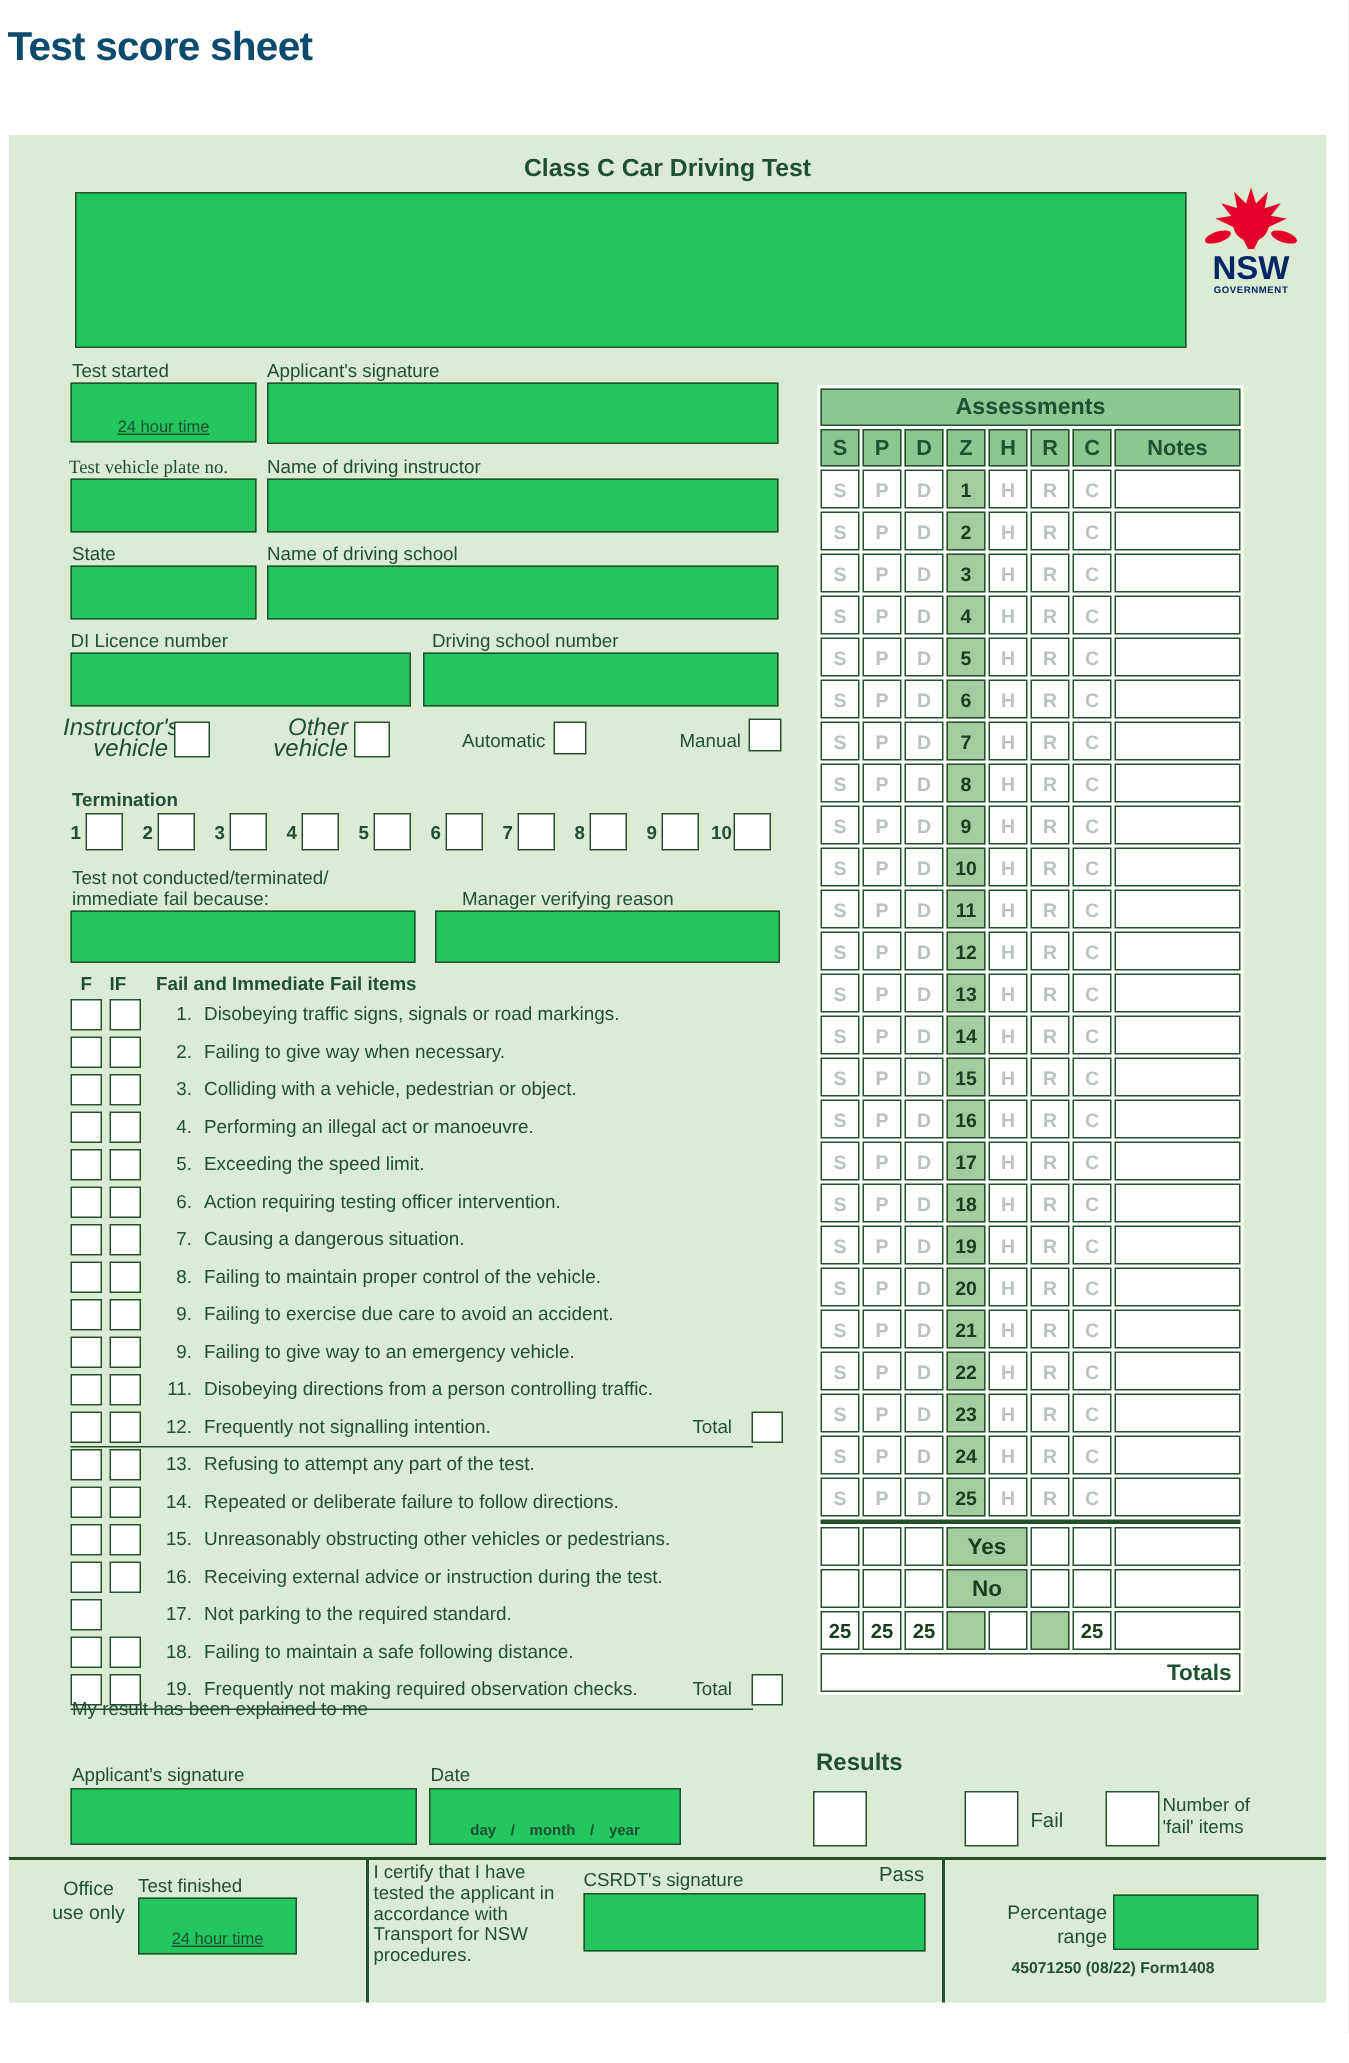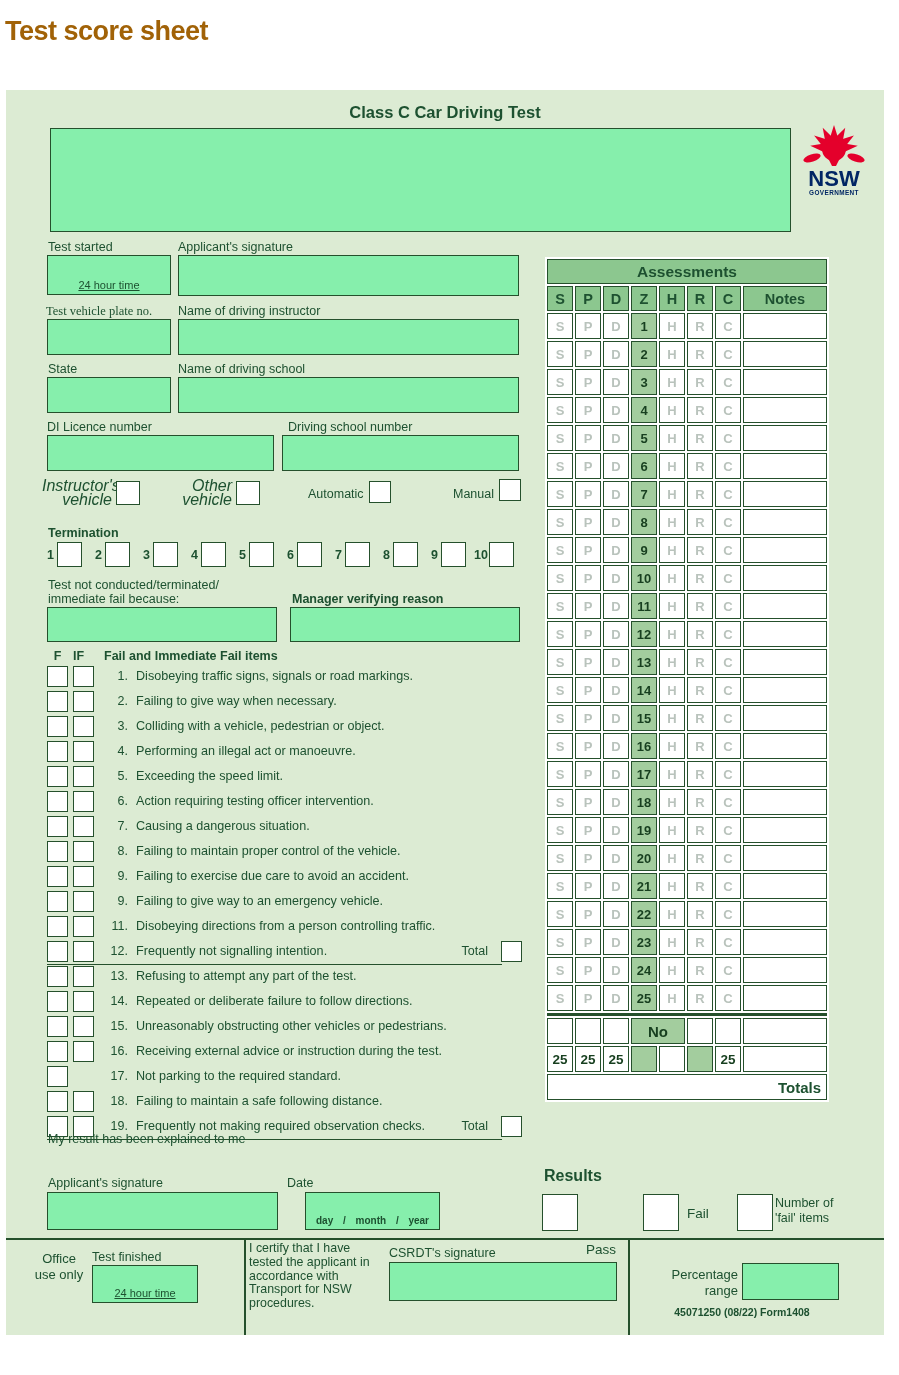--- a/index.html
+++ b/index.html
@@ -1,25 +1,25 @@
 <!DOCTYPE html>
 <html><head>
 <meta charset="utf-8">
 <style>
   html,body{margin:0;padding:0;}
   body{
     width:899px;height:1375px;background:#ffffff;position:relative;
     font-family:"Liberation Sans", sans-serif;color:#1d5130;
   }
-  .page-title{position:absolute;left:5px;top:16px;font-size:27px;font-weight:bold;color:#a16207;letter-spacing:-0.5px;}
+  .page-title{position:absolute;left:5px;top:16px;font-size:27px;font-weight:bold;color:#0c4a6e;letter-spacing:-0.5px;}
   .form{position:absolute;left:6px;top:90px;width:878px;height:1245px;background:#dcebd3;}
   .form-title{position:absolute;left:0;top:13px;width:100%;text-align:center;font-size:16.5px;font-weight:bold;color:#1d5130;}
   .lbl{position:absolute;font-size:12.5px;white-space:nowrap;}
   .b{font-weight:bold;}
-  .box{position:absolute;background:#86efac;border:1.6px solid #25502c;box-sizing:border-box;}
+  .box{position:absolute;background:#22c55e;border:1.6px solid #25502c;box-sizing:border-box;}
   .cb{background:#fff;border:1.6px solid #25502c;box-sizing:border-box;display:inline-block;}
   .uhint{position:absolute;bottom:3px;left:0;width:100%;text-align:center;font-size:11px;text-decoration:underline;color:#1d5130;}
   .wraplbl{position:absolute;font-size:16px;line-height:13.5px;text-align:right;font-style:italic;}
   
   #termination-row{position:absolute;left:36px;top:452px;display:flex;align-items:center;}
   .tnum{width:12px;text-align:right;font-weight:bold;font-size:12.5px;margin-right:3px;}
   .tbox{width:25px;height:25px;margin-right:8px;}
   
   .fiif-head{position:absolute;left:41px;top:559px;display:flex;font-size:12.5px;font-weight:bold;}
   .fiif-head .fcol{width:21px;text-align:center;}
@@ -140,21 +140,21 @@
       <span class="tnum">8</span>
       <span class="cb tbox"></span>
       <span class="tnum">9</span>
       <span class="cb tbox"></span>
       <span class="tnum">10</span>
       <span class="cb tbox"></span>
     </div>
 
   <div class="lbl" style="left:42px;top:488px;">Test not conducted/terminated/</div>
   <div class="lbl" style="left:42px;top:502px;">immediate fail because:</div>
-  <div class="lbl" style="left:286px;top:502px;font-weight:bold;">Manager verifying reason</div>
+  <div class="lbl" style="left:302px;top:502px;">Manager verifying reason</div>
   <div class="box" style="left:41px;top:517px;width:230px;height:35px;"></div>
   <div class="box" style="left:284px;top:517px;width:230px;height:35px;"></div>
 
   <div class="fiif-head">
     <span class="fcol">F</span>
     <span class="ifcol">IF</span>
     <span class="fihead">Fail and Immediate Fail items</span>
   </div>
   <div id="fail-list">
       <div class="fi-row">
@@ -276,21 +276,21 @@
         <span class="fi-total-label">Total</span>
         <span class="cb fi-total-box"></span>
         <i class="fi-uline"></i>
       </div>
     </div>
 
   <div class="lbl" style="left:42px;top:1042px;">My result has been explained to me</div>
   <div class="lbl" style="left:42px;top:1086px;">Applicant's signature</div>
   <div class="box" style="left:41px;top:1102px;width:231px;height:38px;"></div>
   <div class="lbl" style="left:281px;top:1086px;">Date</div>
-  <div class="box" style="left:280px;top:1102px;width:135px;height:38px;margin-left:19px;">
+  <div class="box" style="left:280px;top:1102px;width:168px;height:38px;">
     <span class="uhint" style="text-decoration:none;font-size:10px;font-weight:bold;word-spacing:7px;">day / month / year</span>
   </div>
 
   <table id="assessments-table">
       <tbody>
         <tr>
           <td class="hdr title" colspan="8">Assessments</td>
         </tr>
         <tr>
           <td class="hdr">S</td>
@@ -547,20 +547,29 @@
           <td class="c g">P</td>
           <td class="c g">D</td>
           <td class="c z">25</td>
           <td class="c g">H</td>
           <td class="c g">R</td>
           <td class="c g">C</td>
           <td class="c notes"></td>
         </tr>
         <tr>
           <td class="divider" colspan="8"></td>
+        </tr>
+        <tr>
+          <td class="c"></td>
+          <td class="c"></td>
+          <td class="c"></td>
+          <td class="c z yn" colspan="2">Yes</td>
+          <td class="c"></td>
+          <td class="c"></td>
+          <td class="c notes"></td>
         </tr>
         <tr>
           <td class="c"></td>
           <td class="c"></td>
           <td class="c"></td>
           <td class="c z yn" colspan="2">No</td>
           <td class="c"></td>
           <td class="c"></td>
           <td class="c notes"></td>
         </tr>

